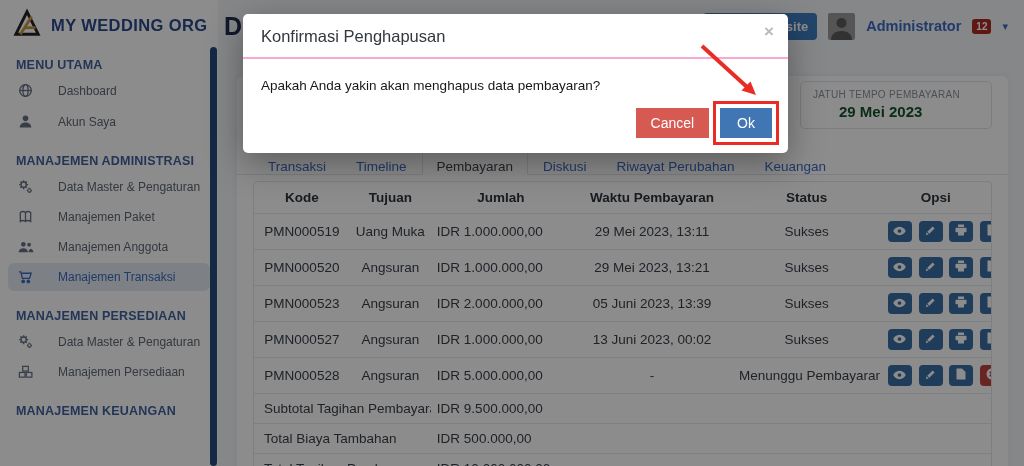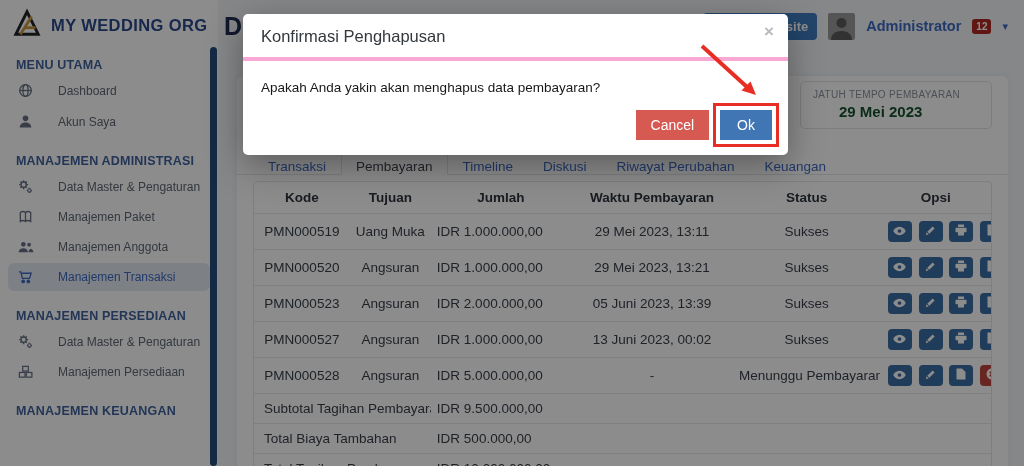--- a/index.html
+++ b/index.html
@@ -58,21 +58,21 @@
   .abtn { display:inline-flex; align-items:center; justify-content:center; width:24px; height:21px;
           border:none; border-radius:4px; margin:0 1.5px; cursor:pointer; vertical-align:middle; }
   .abtn.blue { background:#3a6ea5; }
   .abtn.red  { background:#c0443e; }
 
   
   .backdrop { position:absolute; inset:0; background:rgba(0,0,0,.45); z-index:40; }
   .modal { position:absolute; left:243px; top:14px; width:545px; background:#fff; border-radius:5px; z-index:50;
            box-shadow:0 10px 35px rgba(0,0,0,.35); }
   .modal-header { position:relative; padding:13px 18px 11px; font-size:16.5px; color:#33383d;
-                  border-bottom:4px solid #f9a8d4; }
+                  border-bottom:2px solid #f9a8d4; }
   .modal-close { position:absolute; top:9px; right:14px; color:#b4bac0; font-weight:bold; font-size:17px;
                  background:none; border:none; cursor:pointer; line-height:1; font-family:inherit; }
   .modal-body { padding:19px 18px 6px; font-size:13.5px; color:#16181b; }
   .modal-footer { padding:9px 16px 15px; display:flex; justify-content:flex-end; align-items:center; gap:11px; }
   .btn { border:none; border-radius:0; color:#fff; font-size:14px; padding:7px 15px; cursor:pointer; font-family:inherit; }
   .btn-cancel { background:#d65a52; }
   .btn-ok { background:#4176b5; padding:7px 17px; position:relative; }
   .ok-ring { position:absolute; left:-7px; top:-7px; right:-7px; bottom:-7px; border:3px solid #e82e24; z-index:60; pointer-events:none; }
   .ok-wrap { position:relative; }
   .arrow-svg { position:absolute; left:688px; top:38px; z-index:60; pointer-events:none; }
@@ -223,22 +223,22 @@
     <div class="card">
       <div class="card-top">
         <div class="due-box">
           <div class="due-label">JATUH TEMPO PEMBAYARAN</div>
           <div class="due-value">29 Mei 2023</div>
         </div>
       </div>
 
       <div class="tabs">
         <span class="tab">Transaksi</span>
+        <span class="tab">Timeline</span>
         <span class="tab active">Pembayaran</span>
-        <span class="tab">Timeline</span>
         <span class="tab">Diskusi</span>
         <span class="tab">Riwayat Perubahan</span>
         <span class="tab">Keuangan</span>
       </div>
 
       <div class="table-wrap">
         <table>
           <colgroup>
               <col class="c-kode">
               <col class="c-tujuan">

